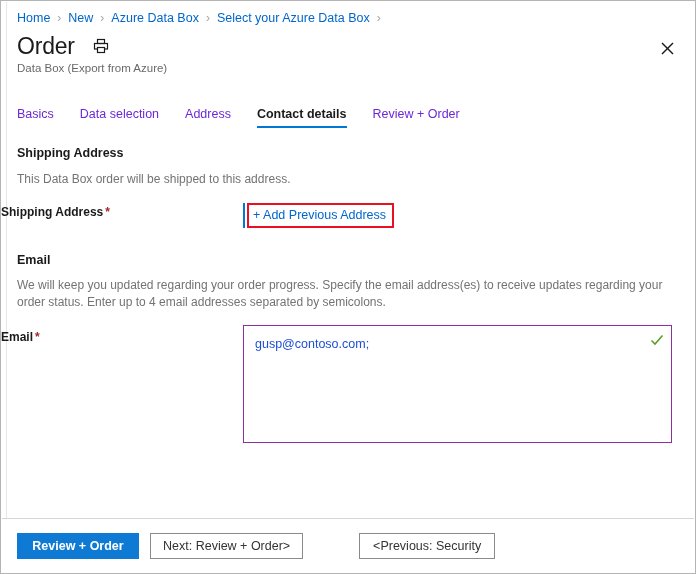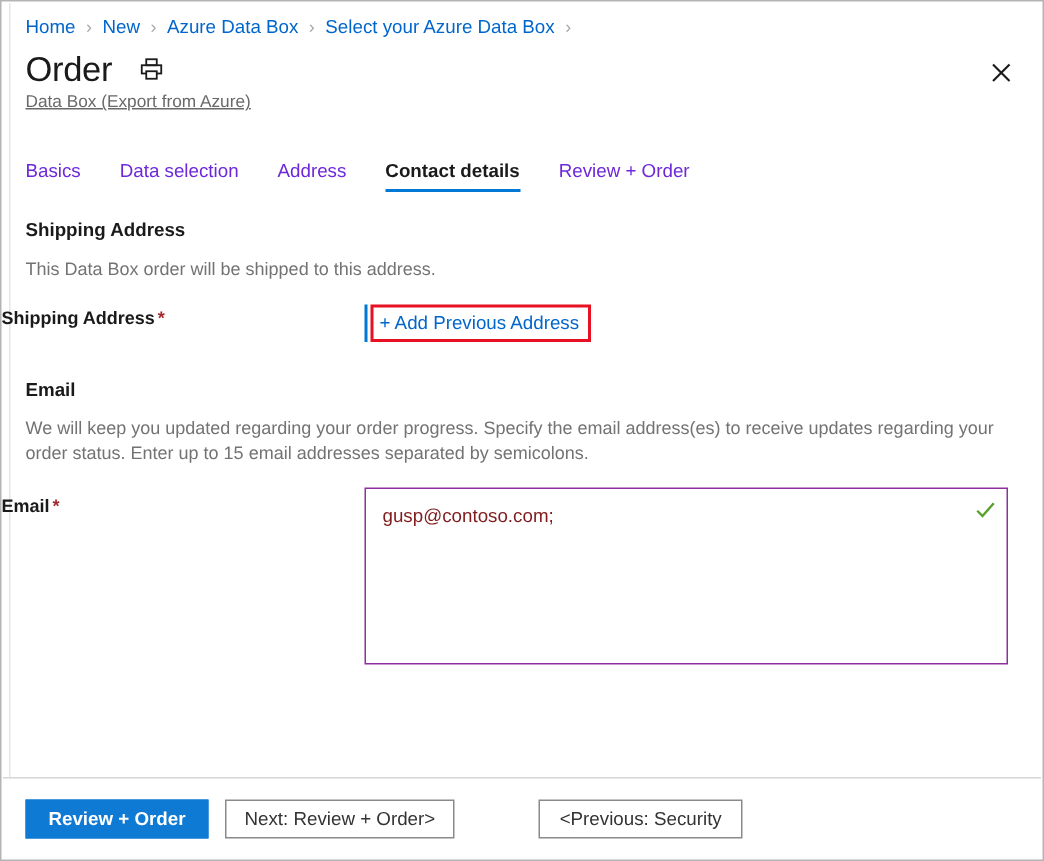--- a/index.html
+++ b/index.html
@@ -86,21 +86,20 @@
     background: none;
     border: none;
     padding: 0;
   }
   .subtitle {
     position: absolute;
     left: 16px;
     top: 61px;
     font-size: 11.5px;
     color: #696969;
-    text-decoration: underline;
   }
   .close-btn {
     position: absolute;
     right: 14px;
     top: 33px;
     width: 28px;
     height: 28px;
     display: flex;
     align-items: center;
     justify-content: center;
@@ -220,21 +219,21 @@
   .email-input {
     box-sizing: border-box;
     width: 100%;
     height: 100%;
     border: none;
     outline: none;
     resize: none;
     padding: 10px 28px 6px 11px;
     font-family: "Liberation Sans", "DejaVu Sans", sans-serif;
     font-size: 12.5px;
-    color: #7f1d1d;
+    color: #1d4ed8;
     line-height: 16px;
     background: transparent;
   }
   .email-check {
     position: absolute;
     right: 7px;
     top: 7px;
     width: 14px;
     height: 14px;
     pointer-events: none;
@@ -335,21 +334,21 @@
     </div>
 
     <div class="addr-wrap">
       <div class="addr-accent"></div>
       <div class="addr-highlight">
         <span class="addr-link">+ Add Previous Address</span>
       </div>
     </div>
 
     <div class="section-head" style="top:114px;">Email</div>
-    <div class="section-desc" style="top:138px; right:18px;">We will keep you updated regarding your order progress. Specify the email address(es) to receive updates regarding your order status. Enter up to 15 email addresses separated by semicolons.</div>
+    <div class="section-desc" style="top:138px; right:18px;">We will keep you updated regarding your order progress. Specify the email address(es) to receive updates regarding your order status. Enter up to 4 email addresses separated by semicolons.</div>
 
     <div class="field-label" style="top:191px;">
       <span>Email</span><span class="req">*</span>
     </div>
 
     <div class="email-box">
       <textarea class="email-input" placeholder="" style="">gusp@contoso.com;</textarea>
       <span class="email-check">
         <svg width="14" height="14" viewBox="0 0 14 14" aria-hidden="true">
           <polyline points="1.5,7.5 5,11 12.5,2.5" fill="none" stroke="#5aa02c" stroke-width="1.6"></polyline>

